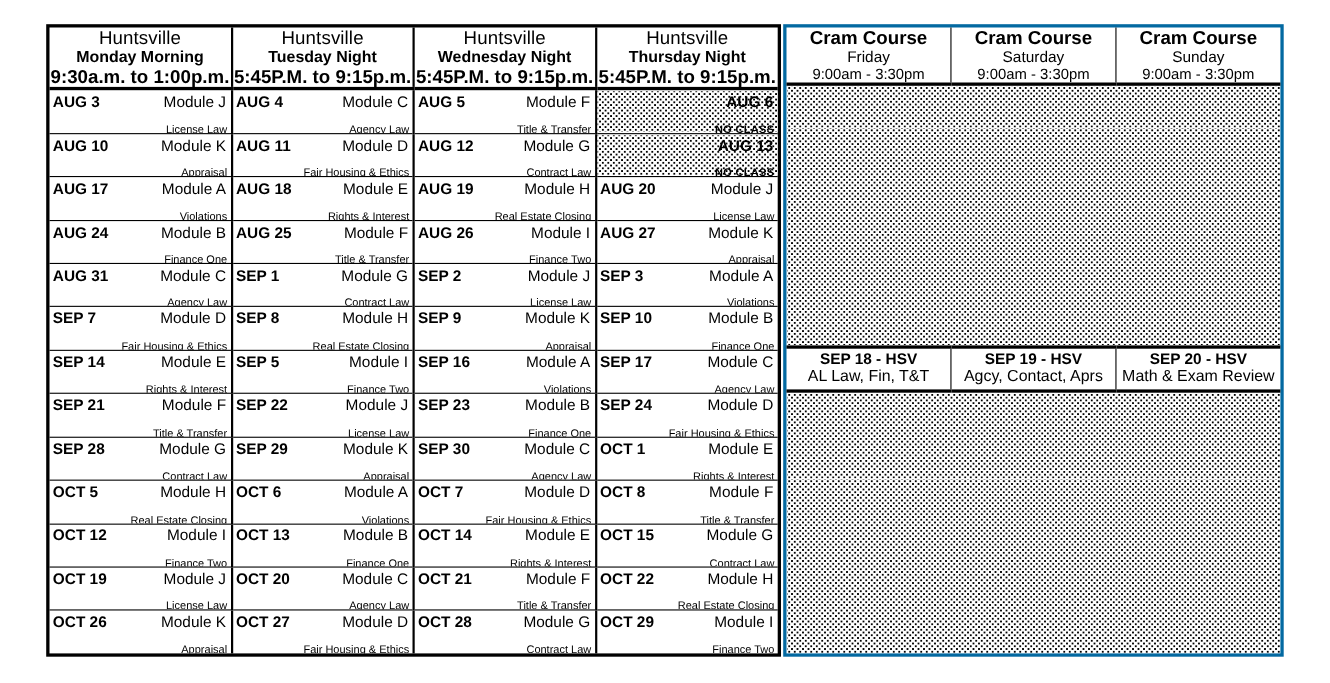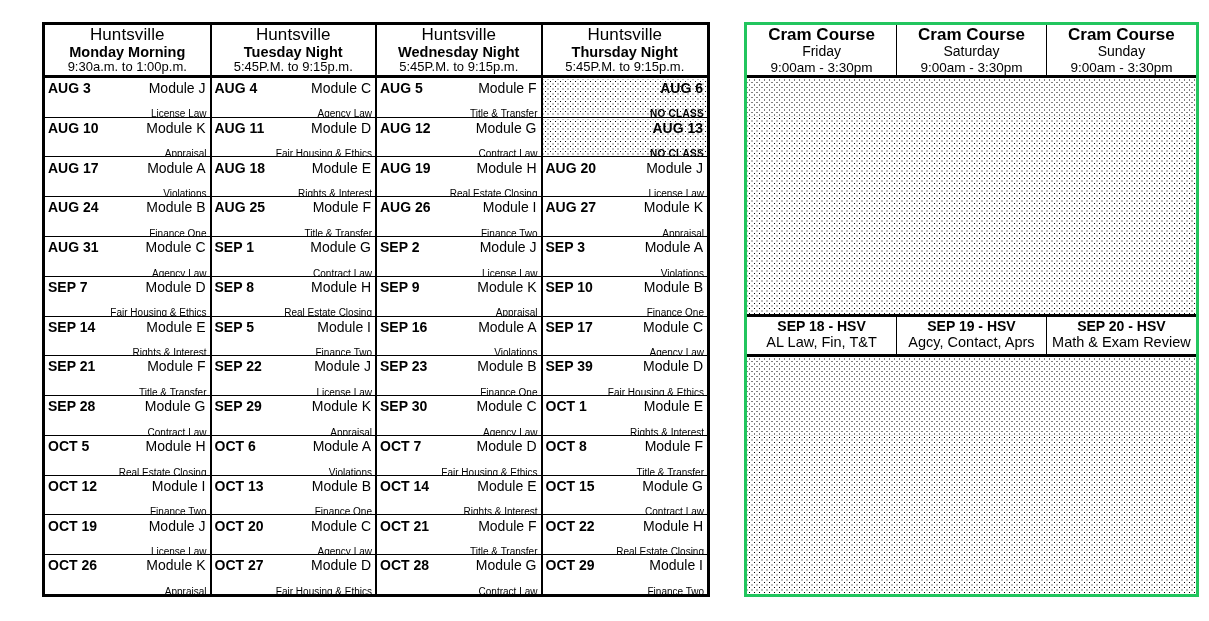--- a/index.html
+++ b/index.html
@@ -85,22 +85,22 @@
   .hd .city {
     font-size: 17px;
     font-weight: normal;
     letter-spacing: 0.1px;
   }
   .hd .day {
     font-size: 14.5px;
     font-weight: bold;
   }
   .hd .time {
-    font-size: 13px;
-    font-weight: normal;
+    font-size: 17px;
+    font-weight: bold;
   }
 
   .cell {
     height: 36.6px;
     position: relative;
   }
   .cell .rowtop {
     display: flex;
     justify-content: space-between;
     align-items: baseline;
@@ -128,25 +128,25 @@
   .cell.noclass .rowtop { justify-content: flex-end; padding-left: 44px; }
   .cell.noclass .subj {
     font-weight: bold;
     letter-spacing: 0.3px;
     padding-left: 48px;
   }
 
   
   .cram-wrap {
     position: absolute;
-    left: 744px;
+    left: 712px;
     top: 22px;
     width: 455px;
     height: 575px;
-    border: 3px solid #22c55e;
+    border: 3px solid #0369a1;
     box-sizing: border-box;
     background: #fff;
   }
   table.cram {
     border-collapse: collapse;
     table-layout: fixed;
     width: 100%;
     height: 100%;
   }
   table.cram col { width: 33.3333%; }
@@ -547,21 +547,21 @@
                 <div class="rowtop">
                   <span class="dt">SEP 23</span>
                   <span class="mod">Module B</span>
                 </div>
                 <div class="subj">Finance One</div>
               </div>
             </td>
             <td class="daycol">
               <div class="cell">
                 <div class="rowtop">
-                  <span class="dt">SEP 39</span>
+                  <span class="dt">SEP 24</span>
                   <span class="mod">Module D</span>
                 </div>
                 <div class="subj">Fair Housing &amp; Ethics</div>
               </div>
             </td>
           </tr>
           <tr>
             <td class="daycol">
               <div class="cell">
                 <div class="rowtop">

